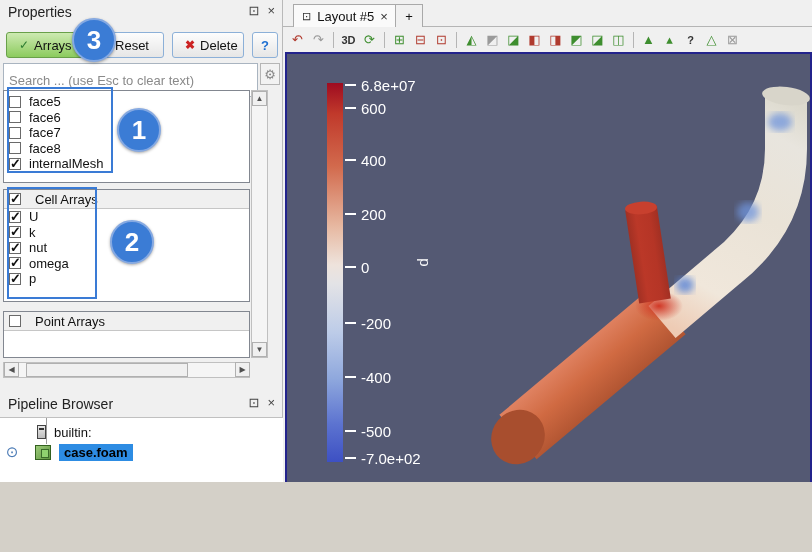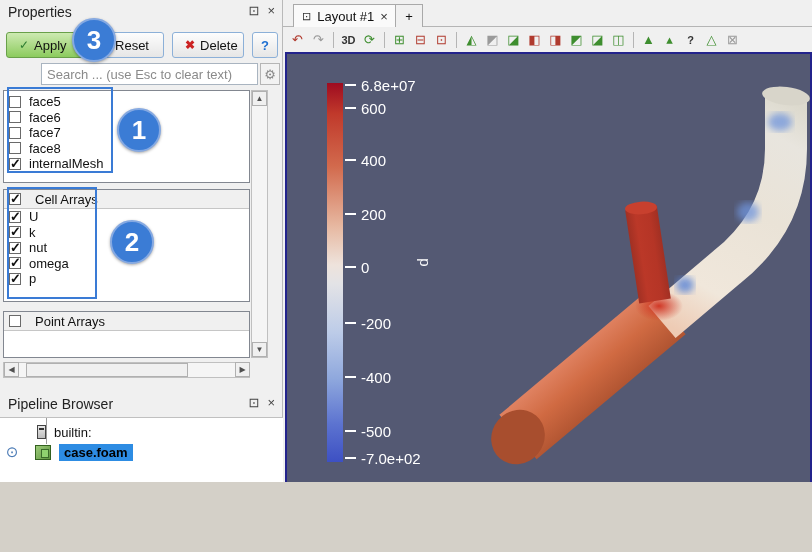--- a/index.html
+++ b/index.html
@@ -15,22 +15,22 @@
   .btn-row{position:absolute;left:6px;top:32px;display:flex;gap:8px;align-items:center;}
   .btn{height:26px;border:1px solid #8cb0d8;background:linear-gradient(#fdfdfd,#e6e6e6);
        border-radius:3px;display:flex;align-items:center;gap:5px;padding:0 12px;font-size:13px;}
   .btn.apply{background:linear-gradient(#cdeab2,#8ccb5e);border-color:#69a04a;width:86px;}
   .btn.reset{width:64px;justify-content:center;}
   .btn.delete{width:72px;}
   .btn.help{width:26px;justify-content:center;color:#1d6fd1;font-weight:bold;}
   .glyph-green{color:#2e7d32;font-size:12px;}
   .glyph-red{color:#cc2222;font-weight:bold;font-size:12px;}
   .search-row{position:absolute;left:3px;top:63px;width:277px;display:flex;gap:2px;}
-  .search-input{flex:1;height:22px;border:1px solid #a9b4c0;padding:4px 5px;font-size:13px;
-                font-family:"Liberation Sans",sans-serif;color:#333;background:#fff;margin-left:38px;}
+  .search-input{flex:1;height:22px;border:1px solid #a9b4c0;padding:16px 5px;font-size:13px;
+                font-family:"Liberation Sans",sans-serif;color:#333;background:#fff;}
   .search-input::placeholder{color:#8a8a8a;}
   .gear-btn{width:20px;height:22px;border:1px solid #b5b5b5;background:#f2f2f2;color:#8a8a8a;
             display:flex;align-items:center;justify-content:center;font-size:13px;}
 
   .listbox{position:absolute;left:3px;width:247px;background:#fff;border:1px solid #828790;}
   .faces-box{top:90px;height:93px;padding-top:3px;}
   .ca-box{top:189px;height:113px;}
   .pa-box{top:311px;height:47px;}
   .sec-header{height:19px;background:#f0f0f0;border-bottom:1px solid #c6c6c6;display:flex;align-items:center;gap:14px;padding-left:5px;}
   .lrow{height:15.5px;display:flex;align-items:center;gap:8px;padding-left:5px;background:#fff;}
@@ -111,21 +111,21 @@
       <span>Properties</span>
       <span class="hicons">
         <span class="hbtn">⊡</span>
         <span class="hbtn">×</span>
       </span>
     </div>
 
     <div class="btn-row">
       <div class="btn apply">
         <span class="glyph-green">✓</span>
-        <span>Apply</span>
+        <span>Arrays</span>
       </div>
       <div class="btn reset">
         <span>Reset</span>
       </div>
       <div class="btn delete">
         <span class="glyph-red">✖</span>
         <span>Delete</span>
       </div>
       <div class="btn help">
         <span>?</span>
@@ -229,21 +229,21 @@
         <span class="eye">⊙</span>
         <span class="cube-ic"></span>
         <span class="tlabel2 sel">case.foam</span>
       </div>
     </div>
   </div>
 
   <div id="tabbar">
     <div class="tab active">
       <span class="winglyph">⊡</span>
-      <span>Layout #1</span>
+      <span>Layout #5</span>
       <span class="closex">×</span>
     </div>
     <div class="tab plus">
       <span>+</span>
     </div>
   </div>
 
   <div id="toolbar">
     <span class="tbi ic-red">↶</span>
     <span class="tbi ic-gray">↷</span>

